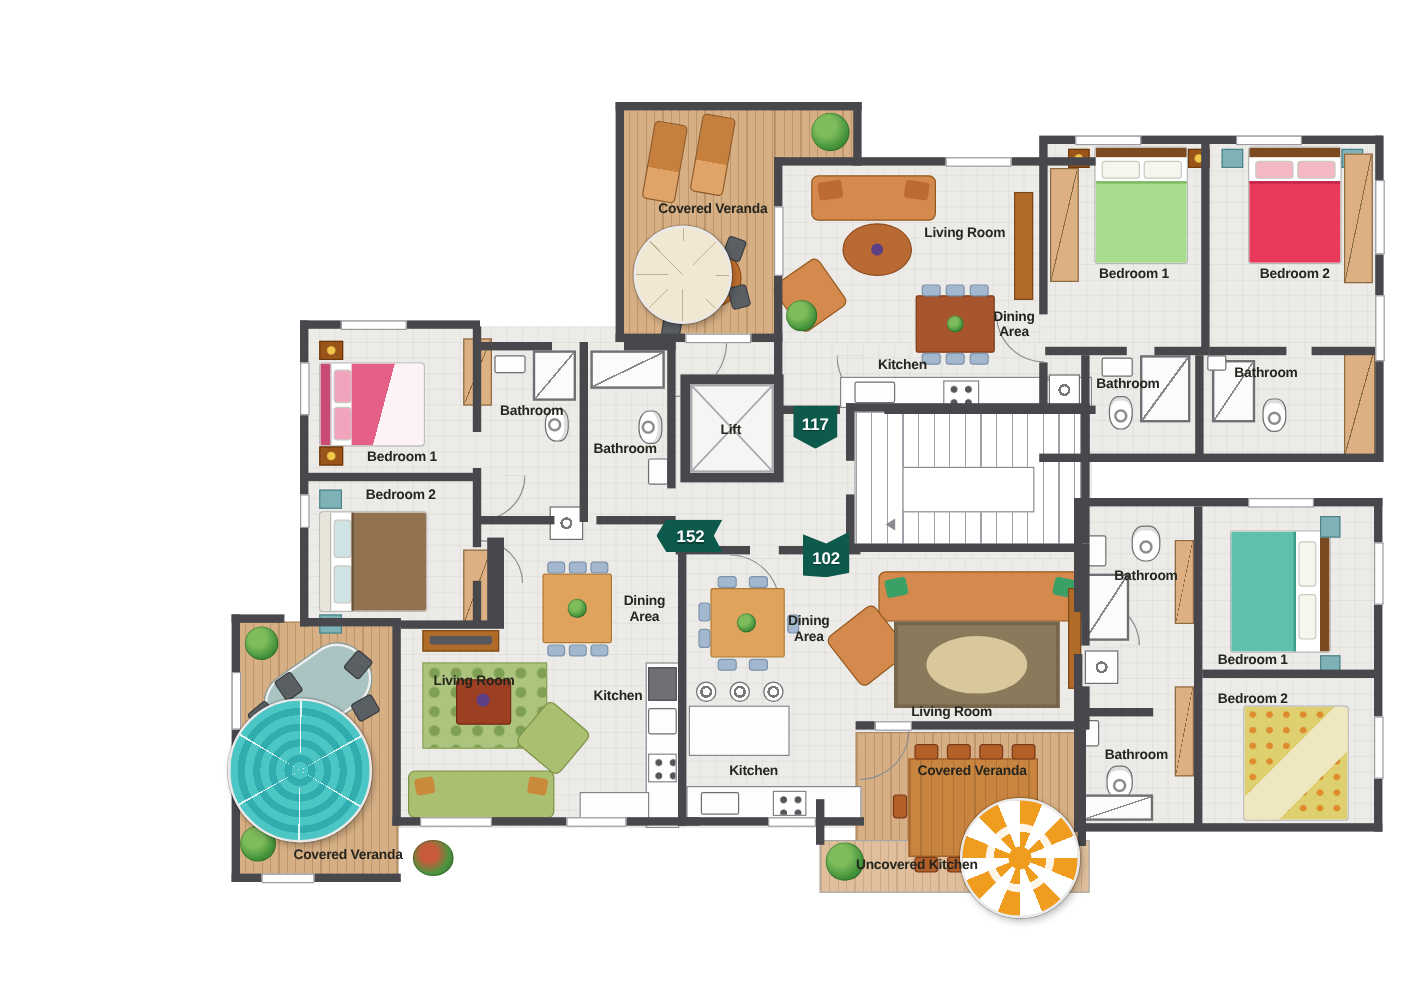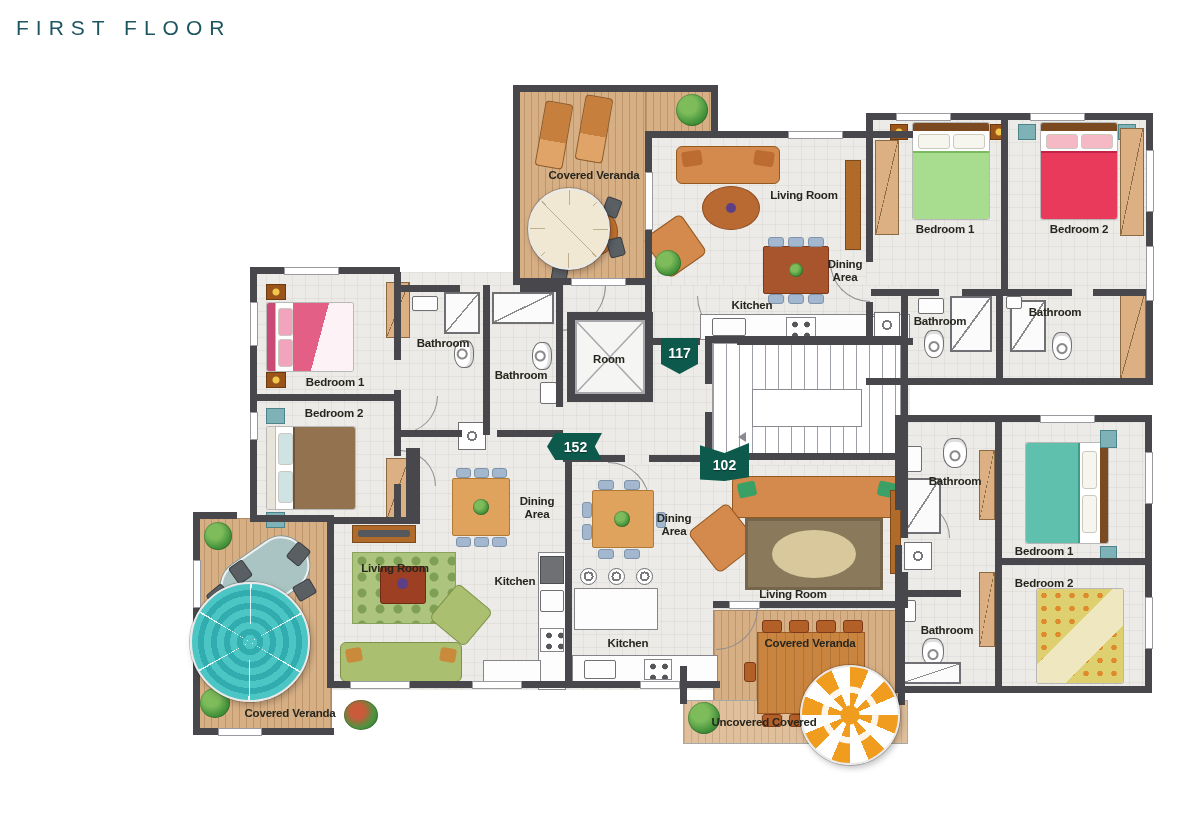--- a/index.html
+++ b/index.html
@@ -77,21 +77,20 @@
   .tri{position:absolute;width:0;height:0;border-top:5px solid transparent;border-bottom:5px solid transparent;
        border-right:8px solid #8a8a90;z-index:7;}
   .lift{position:absolute;border:8px solid #47474c;background:#f5f5f3;box-sizing:border-box;z-index:29;}
   .lift svg{display:block;width:100%;height:100%;}
 </style>
 </head>
 <body>
 
 <div id="plan">
 
-  <div id="title">FIRST FLOOR</div>
 
   <div class="floor" style="left:253px;top:272px;width:317px;height:418px"></div>
   <div class="floor" style="left:645px;top:133px;width:268px;height:209px"></div>
   <div class="floor" style="left:866px;top:116px;width:286px;height:269px"></div>
   <div class="floor" style="left:563px;top:285px;width:347px;height:180px"></div>
   <div class="floor" style="left:570px;top:465px;width:340px;height:225px"></div>
   <div class="floor" style="left:895px;top:422px;width:257px;height:269px"></div>
 
   <div class="deck" style="left:516px;top:88px;width:132px;height:197px"></div>
   <div class="deck" style="left:645px;top:88px;width:70px;height:46px"></div>
@@ -398,42 +397,42 @@
   <div class="f plant" style="left:688px;top:702px;width:32px;height:32px"></div>
 
   <span class="lbl" style="left:594px;top:175px">Covered Veranda</span>
   <span class="lbl" style="left:804px;top:195px">Living Room</span>
   <span class="lbl" style="left:945px;top:229px">Bedroom 1</span>
   <span class="lbl" style="left:1079px;top:229px">Bedroom 2</span>
   <span class="lbl w" style="left:845px;top:271px">Dining Area</span>
   <span class="lbl" style="left:752px;top:305px">Kitchen</span>
   <span class="lbl" style="left:940px;top:321px">Bathroom</span>
   <span class="lbl" style="left:1055px;top:312px">Bathroom</span>
-  <span class="lbl" style="left:609px;top:359px">Room</span>
+  <span class="lbl" style="left:609px;top:359px">Lift</span>
   <span class="lbl" style="left:443px;top:343px">Bathroom</span>
   <span class="lbl" style="left:521px;top:375px">Bathroom</span>
   <span class="lbl" style="left:335px;top:382px">Bedroom 1</span>
   <span class="lbl" style="left:334px;top:413px">Bedroom 2</span>
   <span class="lbl w" style="left:537px;top:508px">Dining Area</span>
   <span class="lbl w" style="left:674px;top:525px">Dining Area</span>
   <span class="lbl" style="left:395px;top:568px">Living Room</span>
   <span class="lbl" style="left:515px;top:581px">Kitchen</span>
   <span class="lbl" style="left:793px;top:594px">Living Room</span>
   <span class="lbl" style="left:628px;top:643px">Kitchen</span>
   <span class="lbl" style="left:955px;top:481px">Bathroom</span>
   <span class="lbl" style="left:1044px;top:551px">Bedroom 1</span>
   <span class="lbl" style="left:1044px;top:583px">Bedroom 2</span>
   <span class="lbl" style="left:947px;top:630px">Bathroom</span>
   <span class="lbl" style="left:810px;top:643px">Covered Veranda</span>
   <span class="lbl" style="left:290px;top:713px">Covered Veranda</span>
-  <span class="lbl" style="left:764px;top:722px">Uncovered Covered</span>
+  <span class="lbl" style="left:764px;top:722px">Uncovered Kitchen</span>
 
   <div class="badge" style="left:661px;top:338px;width:37px;height:30px;clip-path:polygon(0 0,100% 0,100% 72%,50% 100%,0 72%);padding-bottom:6px">
     <span>117</span>
   </div>
   <div class="badge" style="left:547px;top:433px;width:53px;height:27px;clip-path:polygon(0 50%,15% 0,100% 0,87% 50%,100% 100%,15% 100%);padding-left:2px">
     <span>152</span>
   </div>
-  <div class="badge" style="left:700px;top:443px;width:49px;height:33px;clip-path:polygon(0 6%,50% 26%,100% 0,100% 90%,50% 100%,0 96%);padding-top:5px">
+  <div class="badge" style="left:669px;top:443px;width:39px;height:33px;clip-path:polygon(0 6%,50% 26%,100% 0,100% 90%,50% 100%,0 96%);padding-top:5px">
     <span>102</span>
   </div>
 
 </div>
 
 </body></html>

